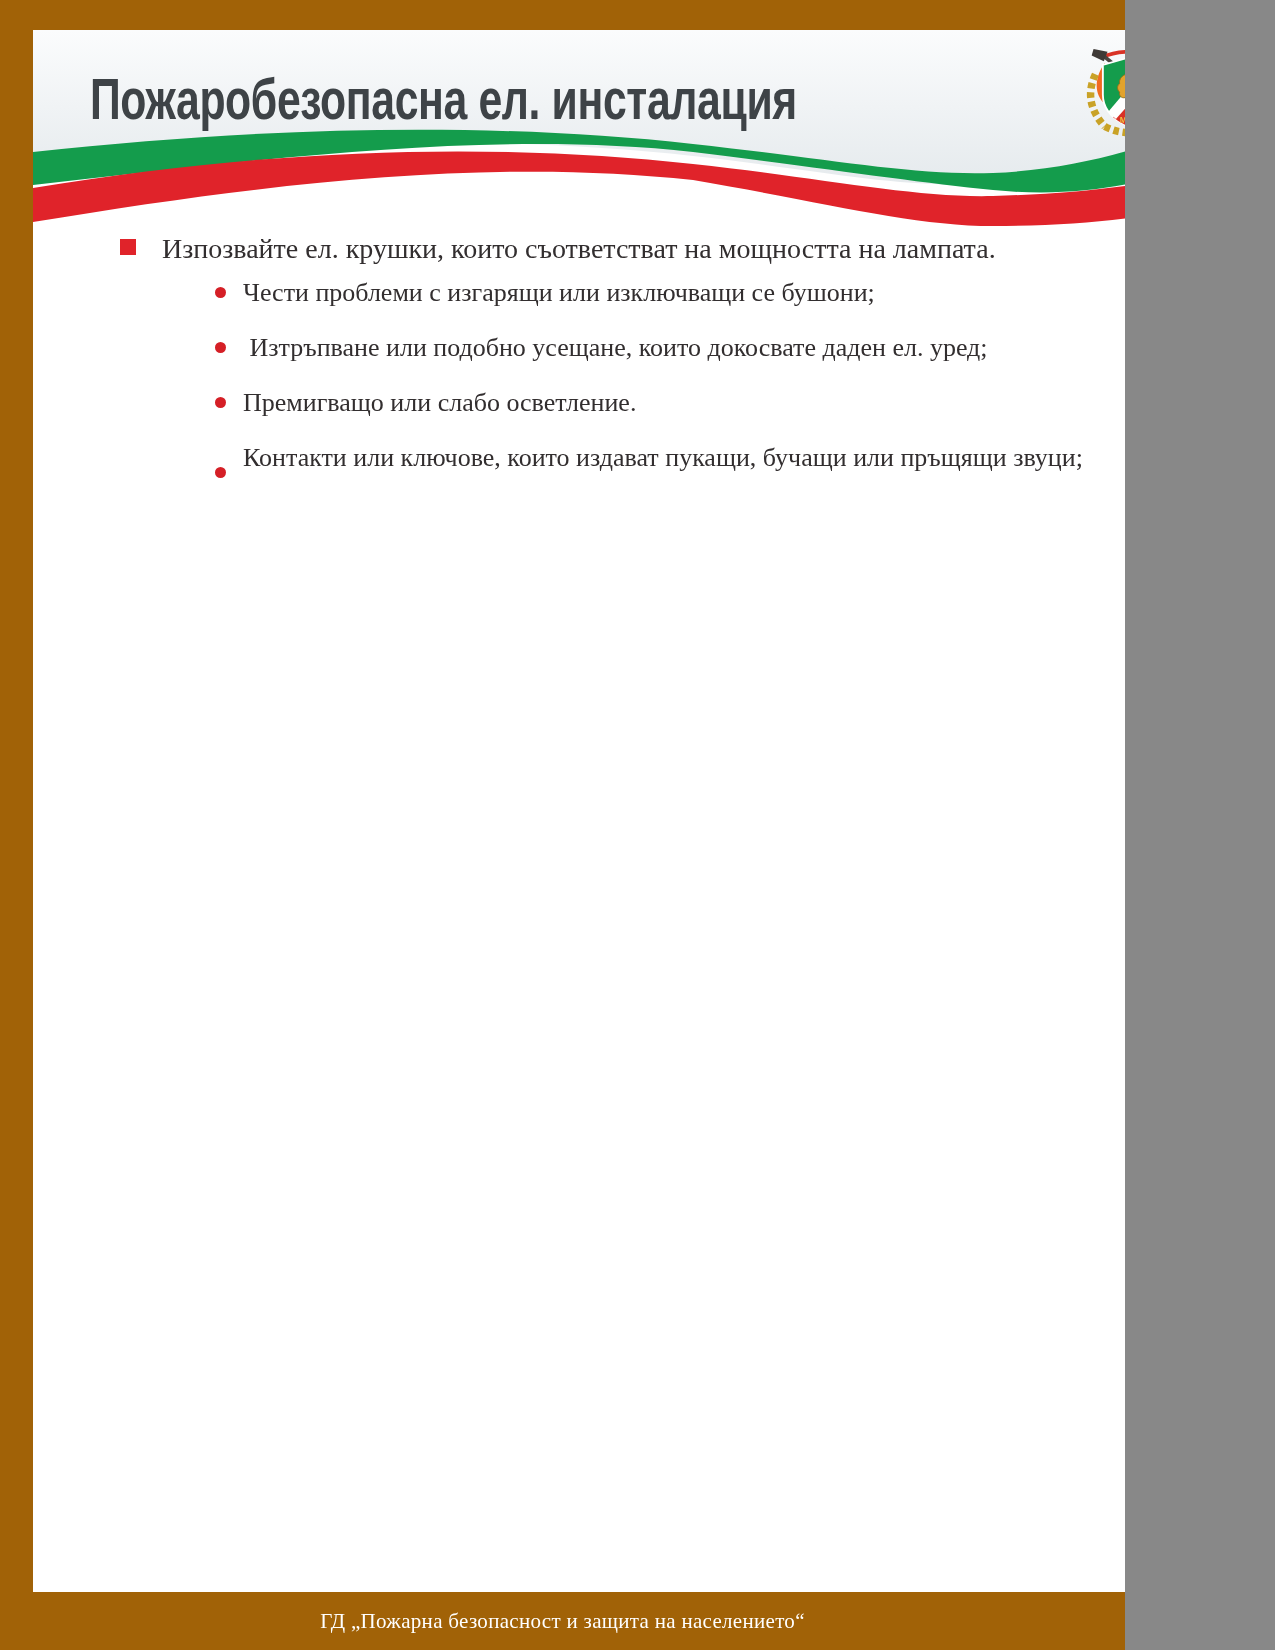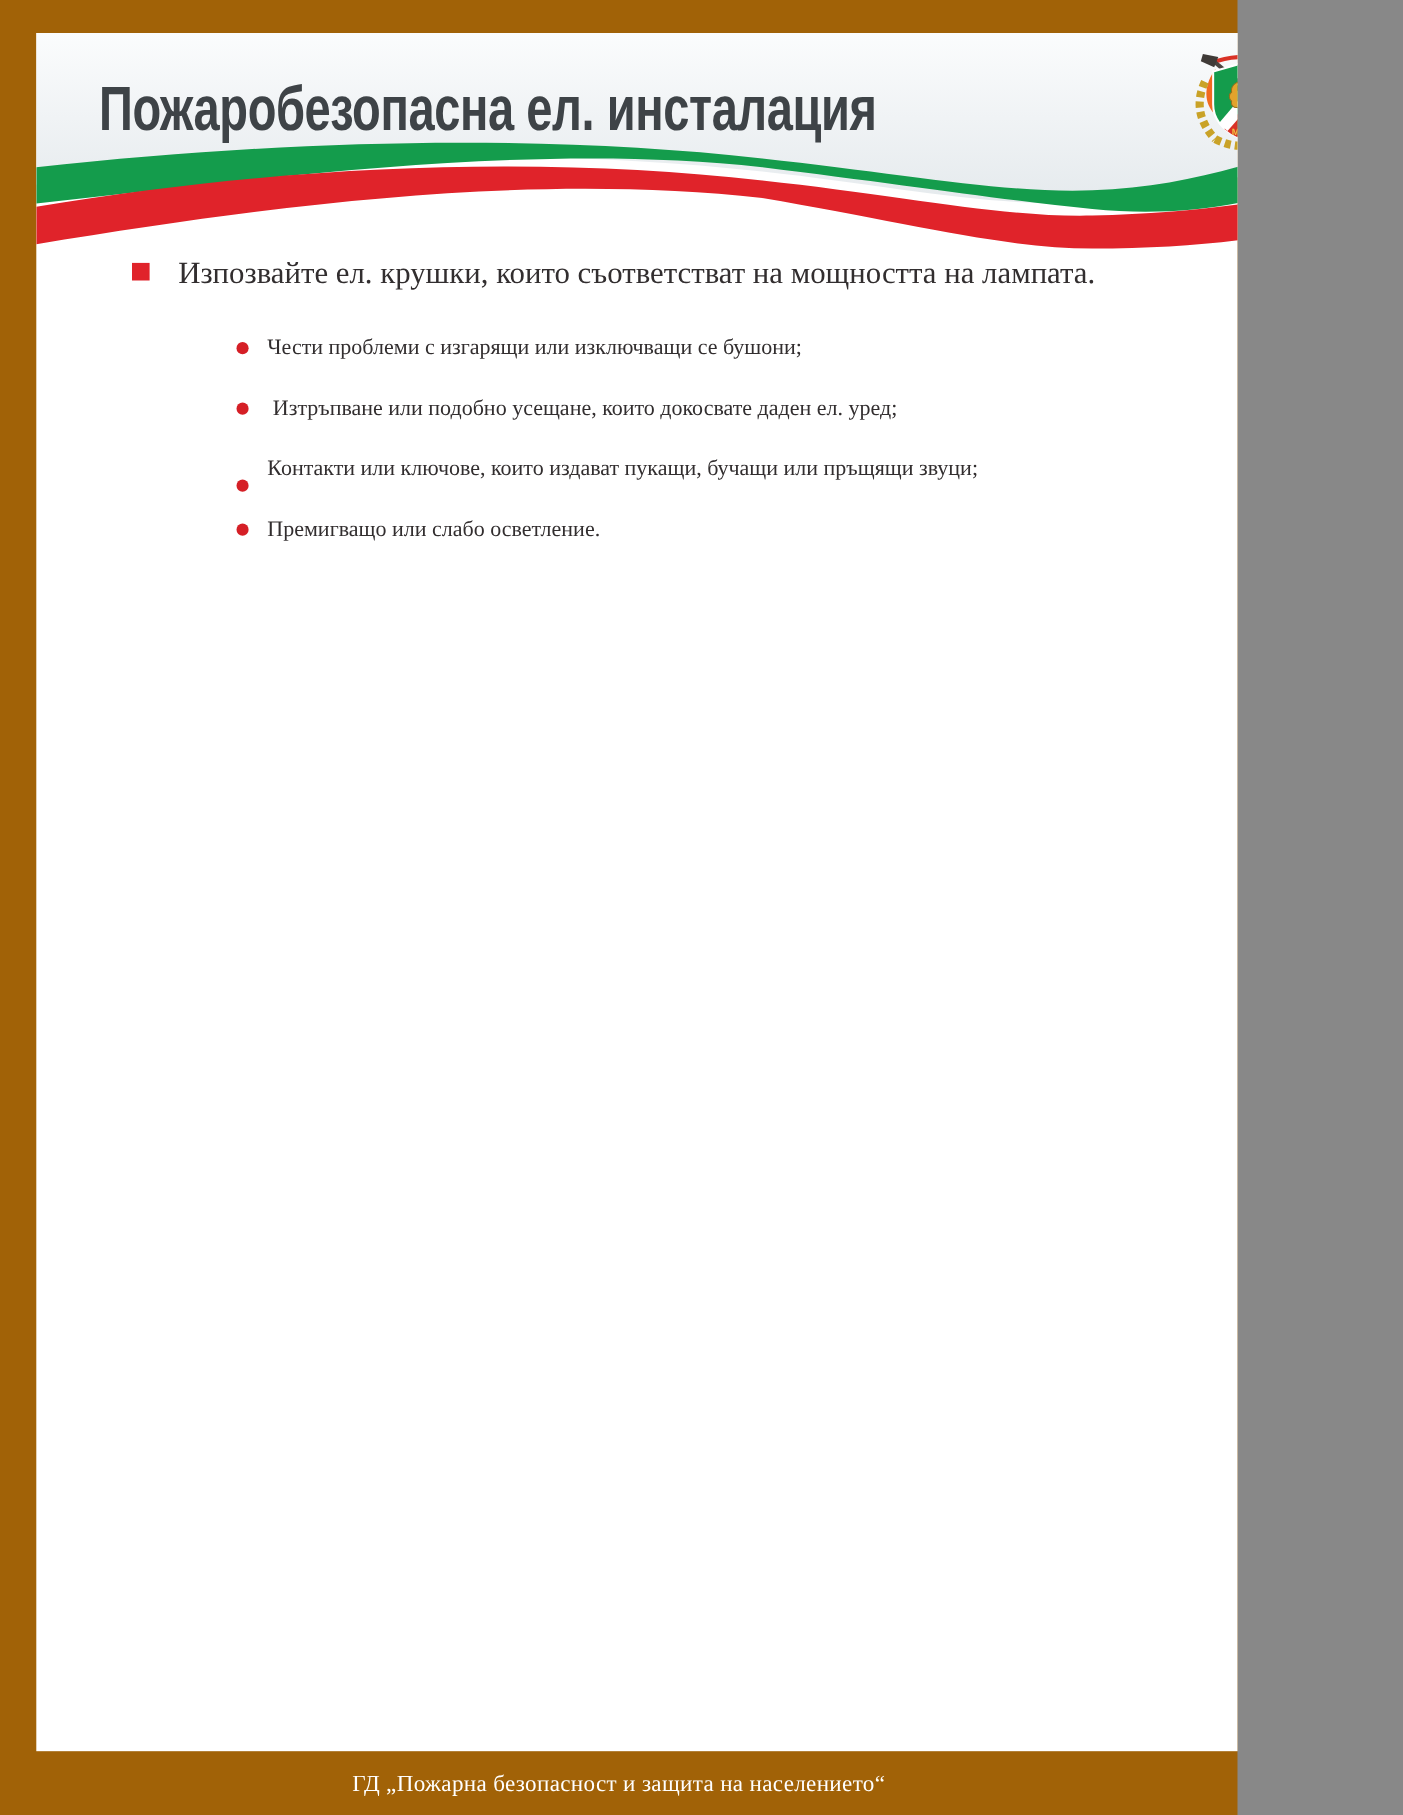--- a/index.html
+++ b/index.html
@@ -16,32 +16,32 @@
   .page-title {
     position:absolute; left:57px; top:36px; margin:0;
     font-family:"Liberation Sans", sans-serif; font-weight:700;
     font-size:57px; color:#3E4347; white-space:nowrap;
     transform:scaleX(0.75); transform-origin:left top;
     letter-spacing:-0.5px;
   }
   .logo { position:absolute; left:1040px; top:10px; width:112px; height:104px; }
   .content { position:absolute; left:87px; top:202px; width:1040px; color:#322E2F; }
   .bullet-row { position:relative; }
-  .bullet-row.b1 { margin-bottom:34px; }
+  .bullet-row.b1 { margin-bottom:10px; }
   .bullet-row.b2 { margin-bottom:16px; }
   .sq-bullet { position:absolute; left:0; width:16px; height:16px; background:#E0232A; }
   .sq-bullet.sq1 { top:7px; }
   .sq-bullet.sq2 { top:13px; }
   .bullet-text { margin:0 0 0 42px; font-size:28px; line-height:33px; max-width:900px; }
   .sub-list { margin:0; padding:0; list-style:none; }
   .sub-row { position:relative; margin-bottom:20px; }
   .dot-bullet { position:absolute; left:95px; top:12px; width:11px; height:11px;
     border-radius:50%; background:#D51F26; }
   .dot-bullet.low { top:27px; }
-  .sub-text { margin:0 0 0 123px; font-size:20px; line-height:35px; max-width:862px;
+  .sub-text { margin:0 0 0 123px; font-size:26px; line-height:35px; max-width:862px;
     white-space:pre-wrap; }
   .footer-band {
     position:absolute; left:0; right:0; bottom:0; height:58px;
     display:flex; align-items:center; justify-content:center;
   }
   .footer-text { color:#ffffff; font-size:21px; letter-spacing:0.3px; }
 </style>
 </head>
 <body>
 
@@ -95,26 +95,26 @@
       <ul class="sub-list">
         <li class="sub-row">
           <span class="dot-bullet"></span>
           <p class="sub-text">Чести проблеми с изгарящи или изключващи се бушони;</p>
         </li>
         <li class="sub-row">
           <span class="dot-bullet"></span>
           <p class="sub-text"> Изтръпване или подобно усещане, които докосвате даден ел. уред;</p>
         </li>
         <li class="sub-row">
+          <span class="dot-bullet"></span>
+          <p class="sub-text">Премигващо или слабо осветление.</p>
+        </li>
+        <li class="sub-row">
           <span class="dot-bullet low"></span>
           <p class="sub-text">Контакти или ключове, които издават пукащи, бучащи или пръщящи звуци;</p>
-        </li>
-        <li class="sub-row">
-          <span class="dot-bullet"></span>
-          <p class="sub-text">Премигващо или слабо осветление.</p>
         </li>
       </ul>
 
     </div>
   </div>
 
   <div class="footer-band">
     <span class="footer-text">ГД „Пожарна безопасност и защита на населението“</span>
   </div>
 </div>

